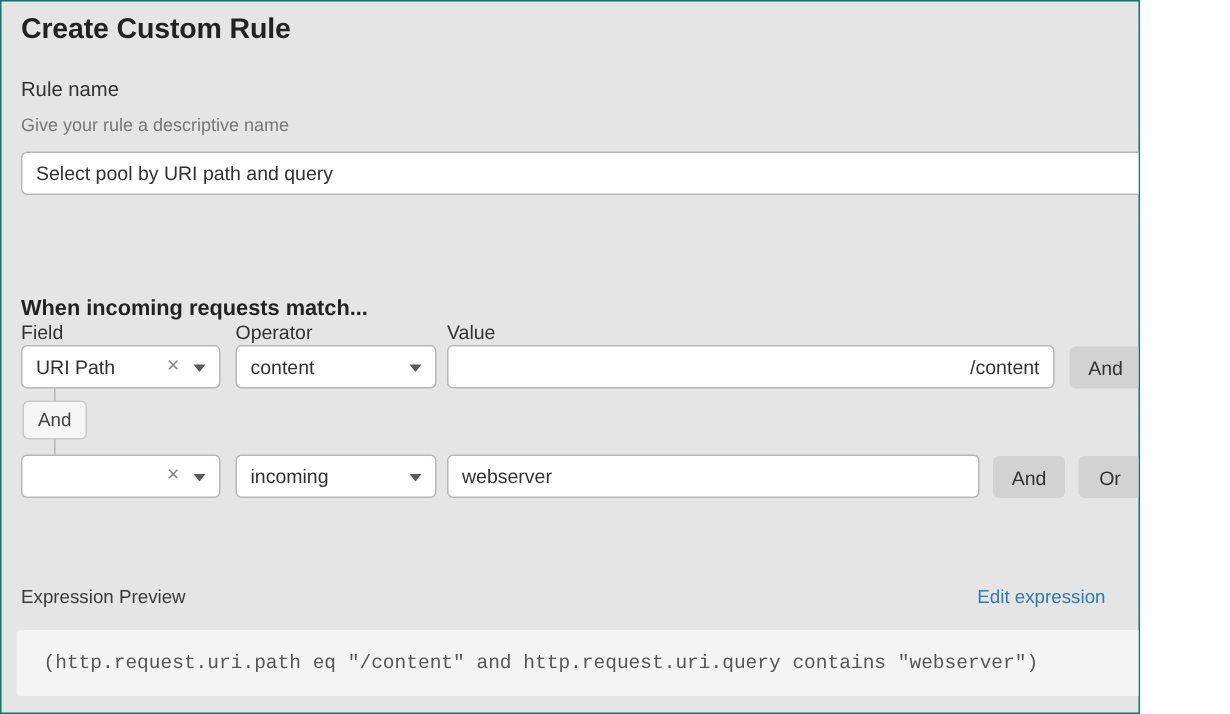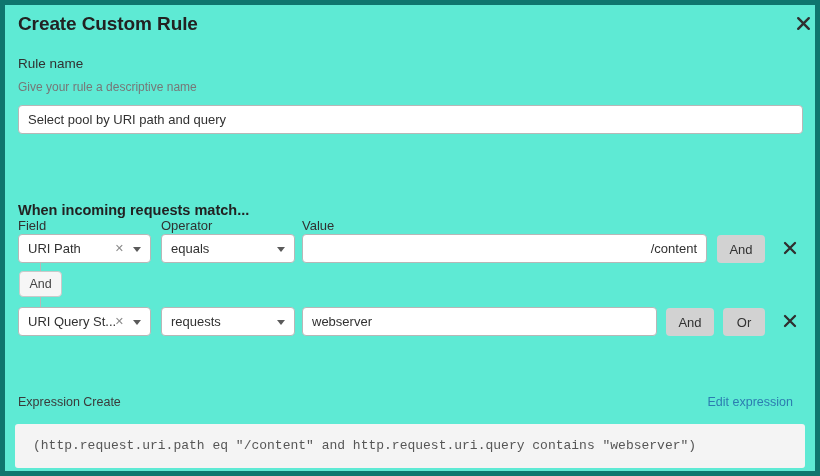--- a/index.html
+++ b/index.html
@@ -8,25 +8,25 @@
     padding: 0;
     background: #ffffff;
   }
   body {
     font-family: "Liberation Sans", sans-serif;
     color: #313131;
     -webkit-font-smoothing: antialiased;
   }
   .modal {
     position: relative;
-    width: 820px;
+    width: 760px;
     height: 476px;
     box-sizing: border-box;
-    border: 5px solid #0f766e;
-    background: #5eead4;
+    border: 1px solid #0f766e;
+    background: #e5e5e5;
     overflow: hidden;
   }
 
   
   .modal-header {
     position: absolute;
     left: 0; top: 0;
     width: 820px;
     height: 44px;
   }
@@ -282,53 +282,52 @@
   <div class="col-header col-operator">Operator</div>
   <div class="col-header col-value">Value</div>
 
   <div class="condition-row row-1">
     <div class="select-box field-select">
       <span class="sel-text">URI Path</span>
       <span class="clear-x">✕</span>
       <span class="caret"></span>
     </div>
     <div class="select-box operator-select">
-      <span class="sel-text">equals</span>
+      <span class="sel-text">content</span>
       <span class="caret"></span>
     </div>
     <input class="text-input value-input-1" type="text" value="/content" placeholder="Enter value" style="">
     <button class="logic-button and-1">And</button>
     <button class="remove-button" aria-label="Remove">
       <svg width="14" height="14" viewBox="0 0 14 14">
         <path d="M2 2 L12 12 M12 2 L2 12" stroke="#2f2f2f" stroke-width="2.3" stroke-linecap="round"></path>
       </svg>
     </button>
   </div>
 
   <div class="connector-line conn-top"></div>
   <button class="connector-badge">And</button>
   <div class="connector-line conn-bottom"></div>
 
   <div class="condition-row row-2">
     <div class="select-box field-select">
-      <span class="sel-text">URI Query St...</span>
       <span class="clear-x">✕</span>
       <span class="caret"></span>
     </div>
     <div class="select-box operator-select">
-      <span class="sel-text">requests</span>
+      <span class="sel-text">incoming</span>
       <span class="caret"></span>
     </div>
     <input class="text-input value-input-2" type="text" value="webserver" placeholder="Enter value" style="">
     <button class="logic-button and-2">And</button>
     <button class="logic-button or-2">Or</button>
     <button class="remove-button" aria-label="Remove">
       <svg width="14" height="14" viewBox="0 0 14 14">
         <path d="M2 2 L12 12 M12 2 L2 12" stroke="#2f2f2f" stroke-width="2.3" stroke-linecap="round"></path>
       </svg>
     </button>
   </div>
 
-  <div class="expr-label">Expression Create</div>
+  <div class="expr-label">Expression Preview</div>
   <a class="edit-expression-link">Edit expression</a>
   <div class="expr-code">(http.request.uri.path eq "/content" and http.request.uri.query contains "webserver")</div>
 
 </div>
 
 </body></html>

